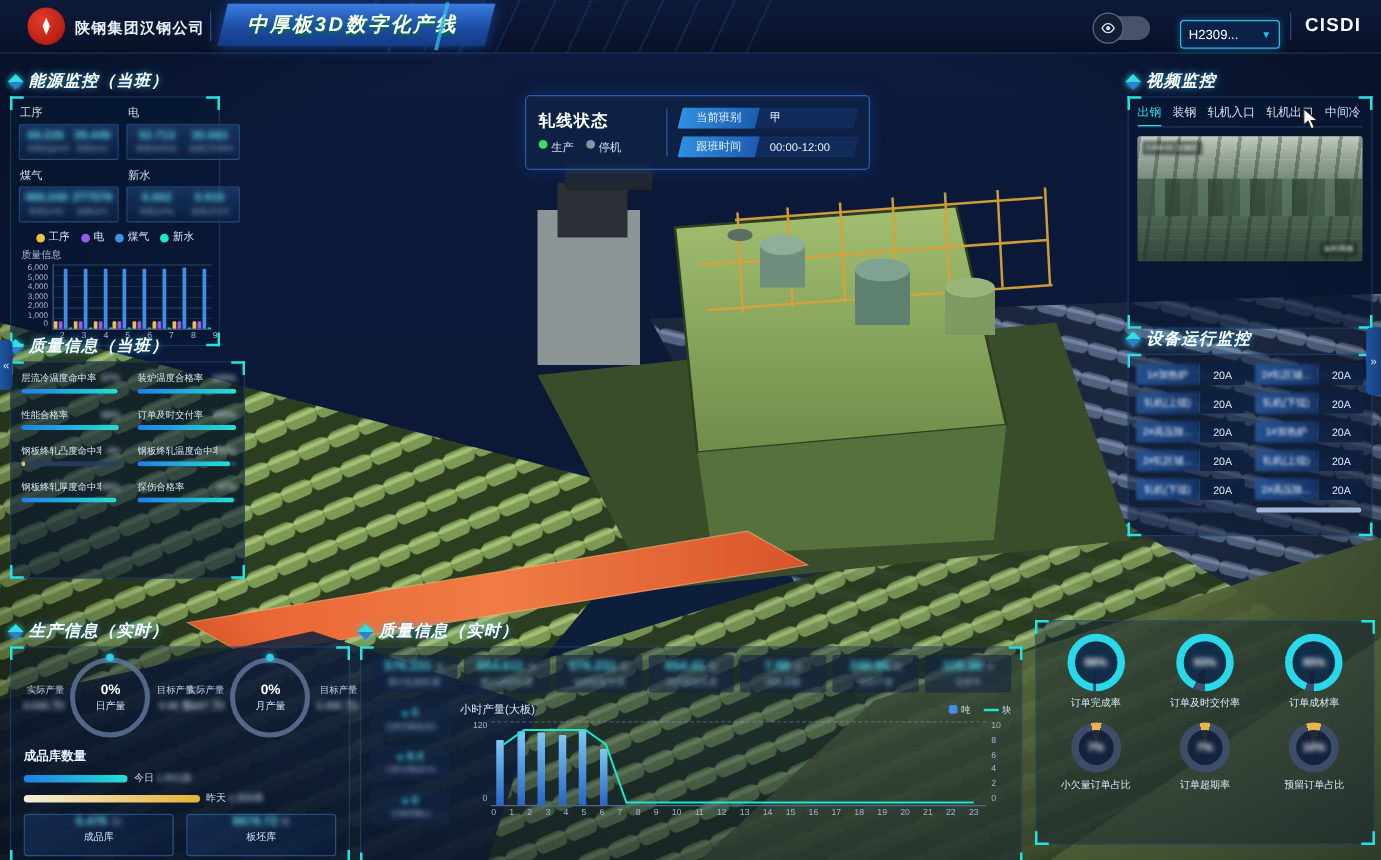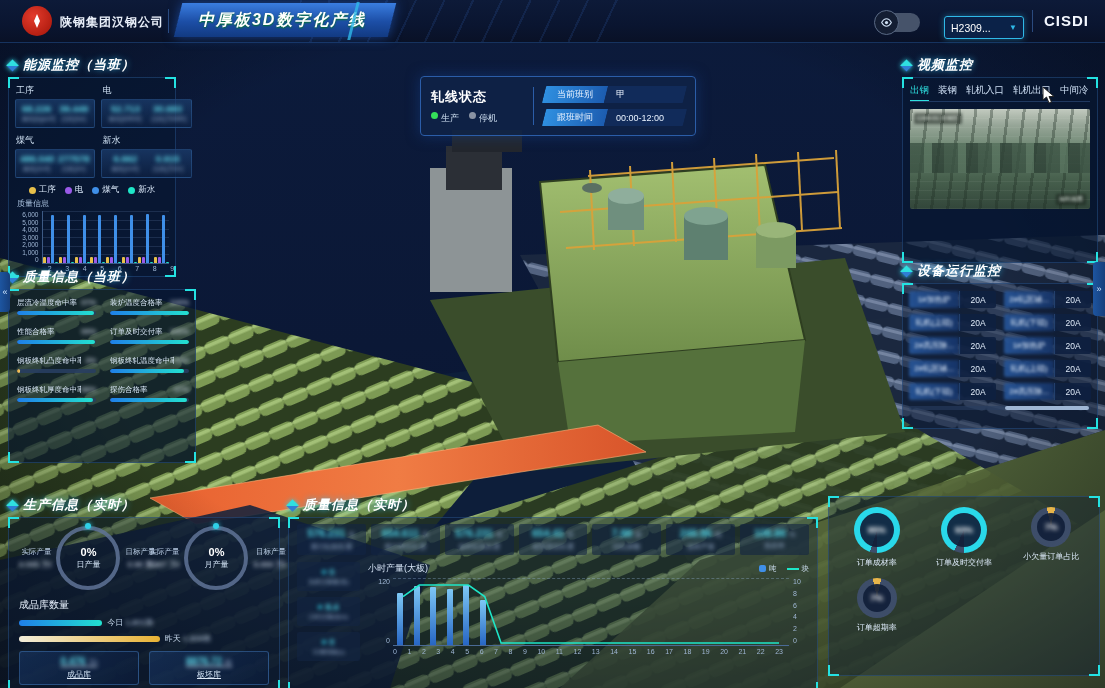--- a/index.html
+++ b/index.html
@@ -142,30 +142,30 @@
   .gauges{display:flex;justify-content:space-between;}
   .gauge-wrap{display:flex;align-items:center;gap:5px;width:128px;}
   .gside{width:34px;text-align:right;}
   .gside .gl{font-size:7.5px;color:#b9cce4;white-space:nowrap;}
   .gside .gv{font-size:8px;color:#e8f2ff;margin-top:2px;white-space:nowrap;}
   .gauge{position:relative;width:56px;height:56px;border-radius:50%;border:4px solid #53648322;
     border:4px solid rgba(95,115,150,.85);display:flex;flex-direction:column;align-items:center;justify-content:center;flex:none;}
   .gauge .gdot{position:absolute;top:-7px;left:50%;margin-left:-3px;width:6px;height:6px;border-radius:50%;background:#2fd0e8;box-shadow:0 0 5px #2fd0e8;}
   .gauge .gpct{font-size:11px;font-weight:bold;color:#fff;}
   .gauge .gname{font-size:8px;color:#cfe0f2;margin-top:1px;}
-  .stock-title{font-size:10px;font-weight:normal;color:#eaf3ff;margin:8px 0 5px;}
+  .stock-title{font-size:10px;font-weight:bold;color:#eaf3ff;margin:8px 0 5px;}
   .sbar-row{display:flex;align-items:center;margin-bottom:5px;}
   .sbar-fill{height:6px;border-radius:3px;}
   .sbar-fill.cyan{background:linear-gradient(90deg,#1f7fe8,#22e0d0);}
   .sbar-fill.yellow{background:linear-gradient(90deg,#f3eedb,#e8b234);}
   .sbar-text{font-size:8px;color:#c9dbef;margin-left:5px;white-space:nowrap;}
   .sboxes{display:flex;gap:10px;margin-top:7px;}
   .sbox{flex:1;height:32px;border:1px solid rgba(70,130,200,.45);border-radius:3px;
     background:linear-gradient(135deg,rgba(26,58,108,.55),rgba(12,30,62,.55));
-    display:flex;flex-direction:column;align-items:center;justify-content:center;text-decoration:underline;}
+    display:flex;flex-direction:column;align-items:center;}
   .sbox .sv{font-size:10px;font-weight:bold;color:#5fd8e8;}
   .sbox .sv small{font-size:7px;color:#9fb6d4;font-weight:normal;}
   .sbox .sl{font-size:8px;color:#cfe0f2;margin-top:1px;}
 
   
   #panel-eff{left:288px;top:496px;width:530px;}
   #panel-eff .frame{height:162px;padding:6px 8px;}
   .estats{display:flex;gap:5px;}
   .estat{flex:1;background:rgba(18,36,66,.6);border-radius:2px;padding:3px 2px;text-align:center;min-width:0;}
   .estat .ev{font-size:10.5px;font-weight:bold;color:#4fd6e8;white-space:nowrap;}
@@ -921,42 +921,54 @@
   </div>
 
   <div class="panel" id="panel-orders">
     <div class="frame ghost">
       <i class="corner tl"></i>
         <i class="corner tr"></i>
       <i class="corner bl"></i>
         <i class="corner br"></i>
       <div class="donut-grid" id="order-donuts">
           <div class="donut-cell">
-            <div class="donut" style="background: conic-gradient(from -162deg, rgb(41, 217, 234) 95%, rgba(62, 78, 108, 0.95) 0deg);">
-              <span class="d-val blur">95%</span>
-            </div>
-            <div class="d-label">订单成材率</div>
+            <div class="donut" style="background: conic-gradient(from -172.8deg, rgb(41, 217, 234) 98%, rgba(62, 78, 108, 0.95) 0deg);">
+              <span class="d-val blur">98%</span>
+            </div>
+            <div class="d-label">订单完成率</div>
           </div>
           <div class="donut-cell">
             <div class="donut" style="background: conic-gradient(from -154.8deg, rgb(41, 217, 234) 93%, rgba(62, 78, 108, 0.95) 0deg);">
               <span class="d-val blur">93%</span>
             </div>
             <div class="d-label">订单及时交付率</div>
           </div>
           <div class="donut-cell">
-            <div class="donut small" style="background: conic-gradient(from -12.6deg, rgb(232, 181, 74) 7%, rgba(62, 78, 108, 0.95) 0deg);">
-              <span class="d-val blur">7%</span>
-            </div>
-            <div class="d-label">小欠量订单占比</div>
+            <div class="donut" style="background: conic-gradient(from -162deg, rgb(41, 217, 234) 95%, rgba(62, 78, 108, 0.95) 0deg);">
+              <span class="d-val blur">95%</span>
+            </div>
+            <div class="d-label">订单成材率</div>
           </div>
           <div class="donut-cell">
             <div class="donut small" style="background: conic-gradient(from -12.6deg, rgb(232, 181, 74) 7%, rgba(62, 78, 108, 0.95) 0deg);">
               <span class="d-val blur">7%</span>
             </div>
+            <div class="d-label">小欠量订单占比</div>
+          </div>
+          <div class="donut-cell">
+            <div class="donut small" style="background: conic-gradient(from -12.6deg, rgb(232, 181, 74) 7%, rgba(62, 78, 108, 0.95) 0deg);">
+              <span class="d-val blur">7%</span>
+            </div>
             <div class="d-label">订单超期率</div>
+          </div>
+          <div class="donut-cell">
+            <div class="donut small" style="background: conic-gradient(from -18deg, rgb(232, 181, 74) 10%, rgba(62, 78, 108, 0.95) 0deg);">
+              <span class="d-val blur">10%</span>
+            </div>
+            <div class="d-label">预留订单占比</div>
           </div>
         </div>
     </div>
   </div>
 
   <div class="edge-handle" id="handle-left">«</div>
   <div class="edge-handle" id="handle-right">»</div>
   <svg id="cursor" width="14" height="18" viewBox="0 0 14 18">
     <path d="M1,1 L1,14 L4.5,11 L7,17 L9.5,16 L7,10.5 L12,10.5 Z" fill="#fff" stroke="#222" stroke-width="1"></path>
   </svg>

